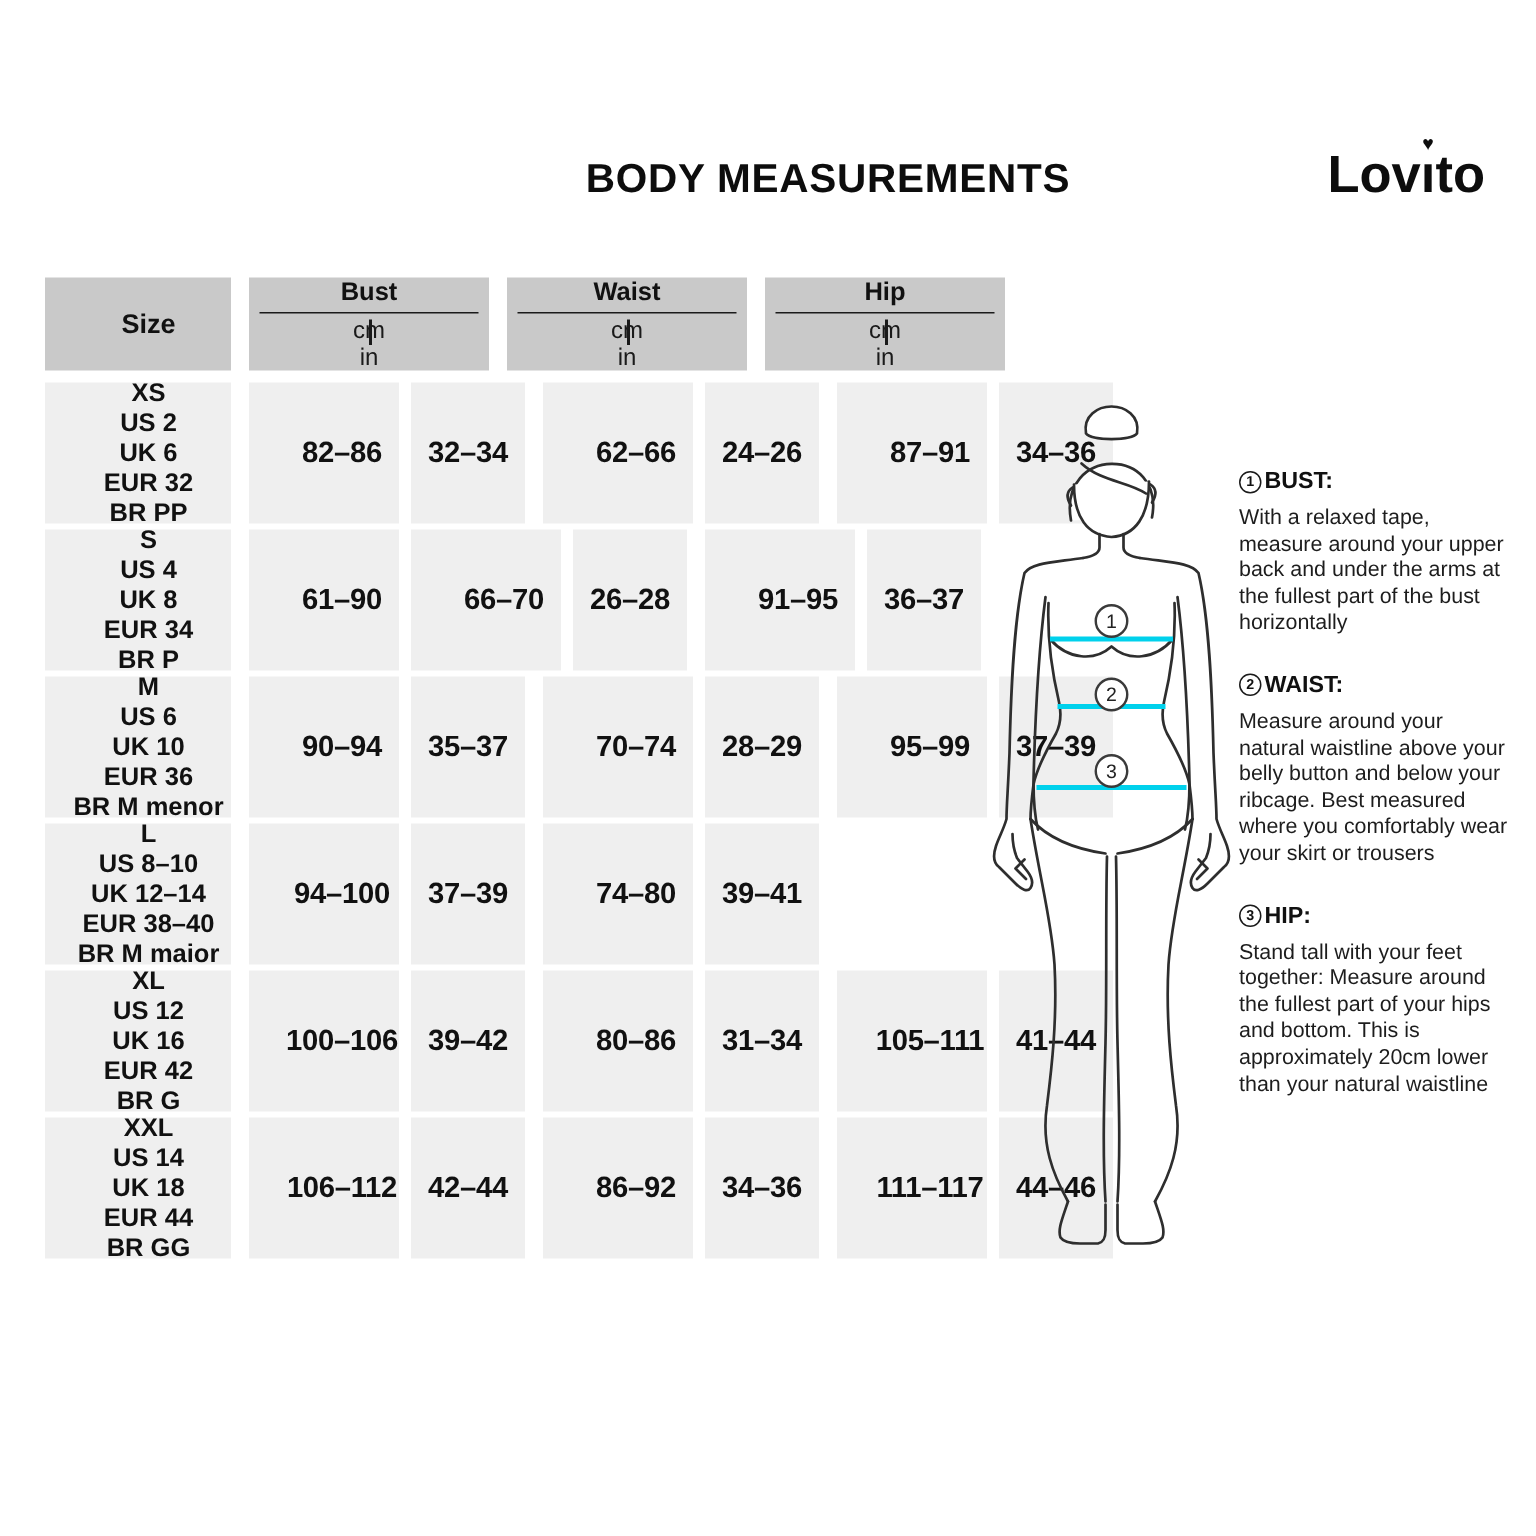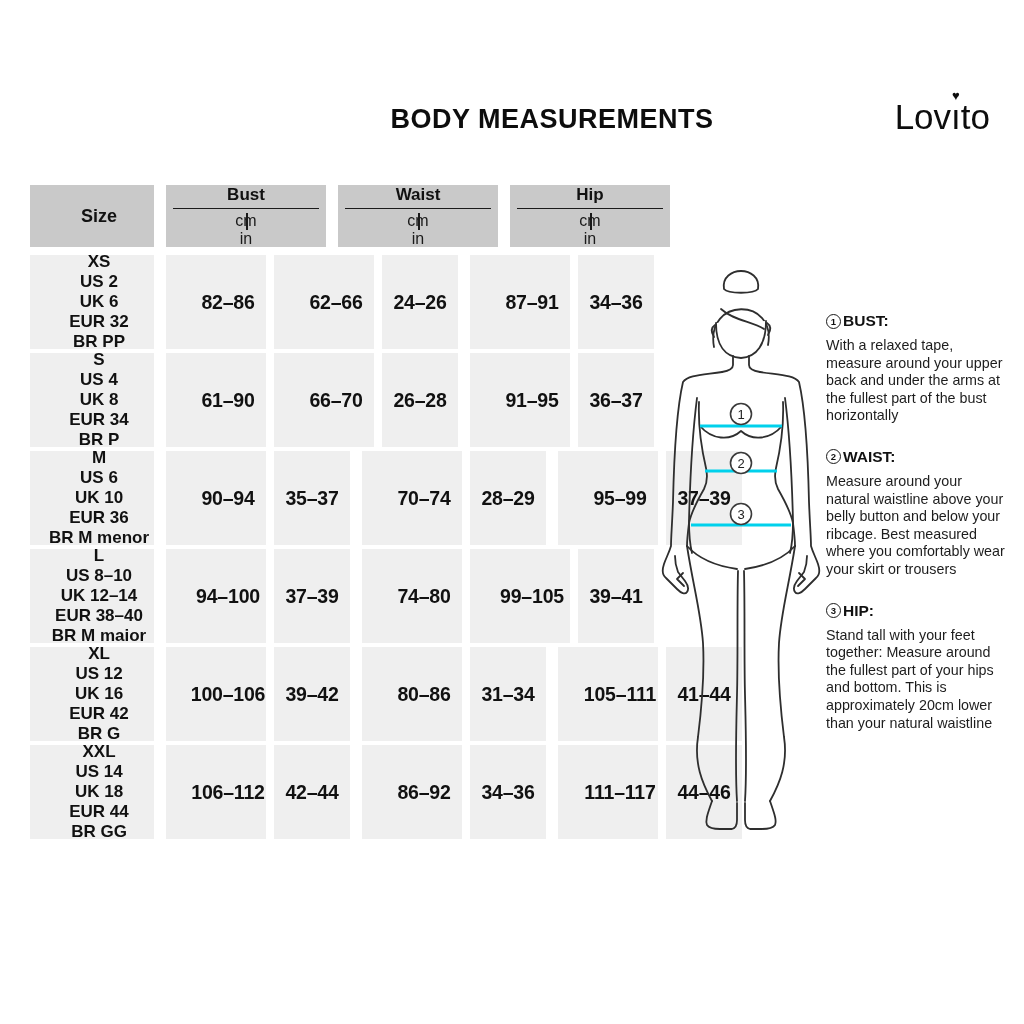--- a/index.html
+++ b/index.html
@@ -5,21 +5,21 @@
   html,body{margin:0;padding:0;}
   body{
     width:1024px;height:1024px;position:relative;background:#ffffff;
     font-family:"Liberation Sans", sans-serif;color:#111;overflow:hidden;
   }
   .page-title{
     position:absolute;top:104px;left:0;width:1024px;text-align:center;
     font-size:27px;font-weight:700;letter-spacing:.5px;color:#0d0d0d;padding-left:40px;
   }
   .brand-logo{
-    position:absolute;top:97px;right:34px;font-size:35px;font-weight:400;color:#0d0d0d;
+    position:absolute;top:97px;right:34px;font-size:35px;font-weight:700;color:#0d0d0d;
   }
   .logo-i{position:relative;display:inline-block;}
   .logo-heart{
     position:absolute;top:-8px;left:50%;transform:translateX(-50%);
     font-size:13px;line-height:13px;color:#0d0d0d;
   }
   
   .size-table{position:absolute;left:30px;top:185px;}
   .hrow{display:flex;height:62px;margin-bottom:8px;}
   .drow{display:flex;height:94px;margin-bottom:4px;}
@@ -85,20 +85,21 @@
     </div>
   </div>
 
   <div class="drow">
     <div class="cell size-col">XS
 US 2
 UK 6
 EUR 32
 BR PP</div>
     <div class="cell val mr-in">82–86</div>
+    <div class="cell val mr-grp">32–34</div>
     <div class="cell val mr-in">62–66</div>
     <div class="cell val mr-grp">24–26</div>
     <div class="cell val mr-in">87–91</div>
     <div class="cell val">34–36</div>
   </div>
 
   <div class="drow">
     <div class="cell size-col">S
 US 4
 UK 8
@@ -127,21 +128,20 @@
 
   <div class="drow">
     <div class="cell size-col">L
 US 8–10
 UK 12–14
 EUR 38–40
 BR M maior</div>
     <div class="cell val mr-in">94–100</div>
     <div class="cell val mr-grp">37–39</div>
     <div class="cell val mr-in">74–80</div>
-    <div class="cell val mr-in">99–105</div>
     <div class="cell val">39–41</div>
   </div>
 
   <div class="drow">
     <div class="cell size-col">XL
 US 12
 UK 16
 EUR 42
 BR G</div>
     <div class="cell val mr-in">100–106</div>

